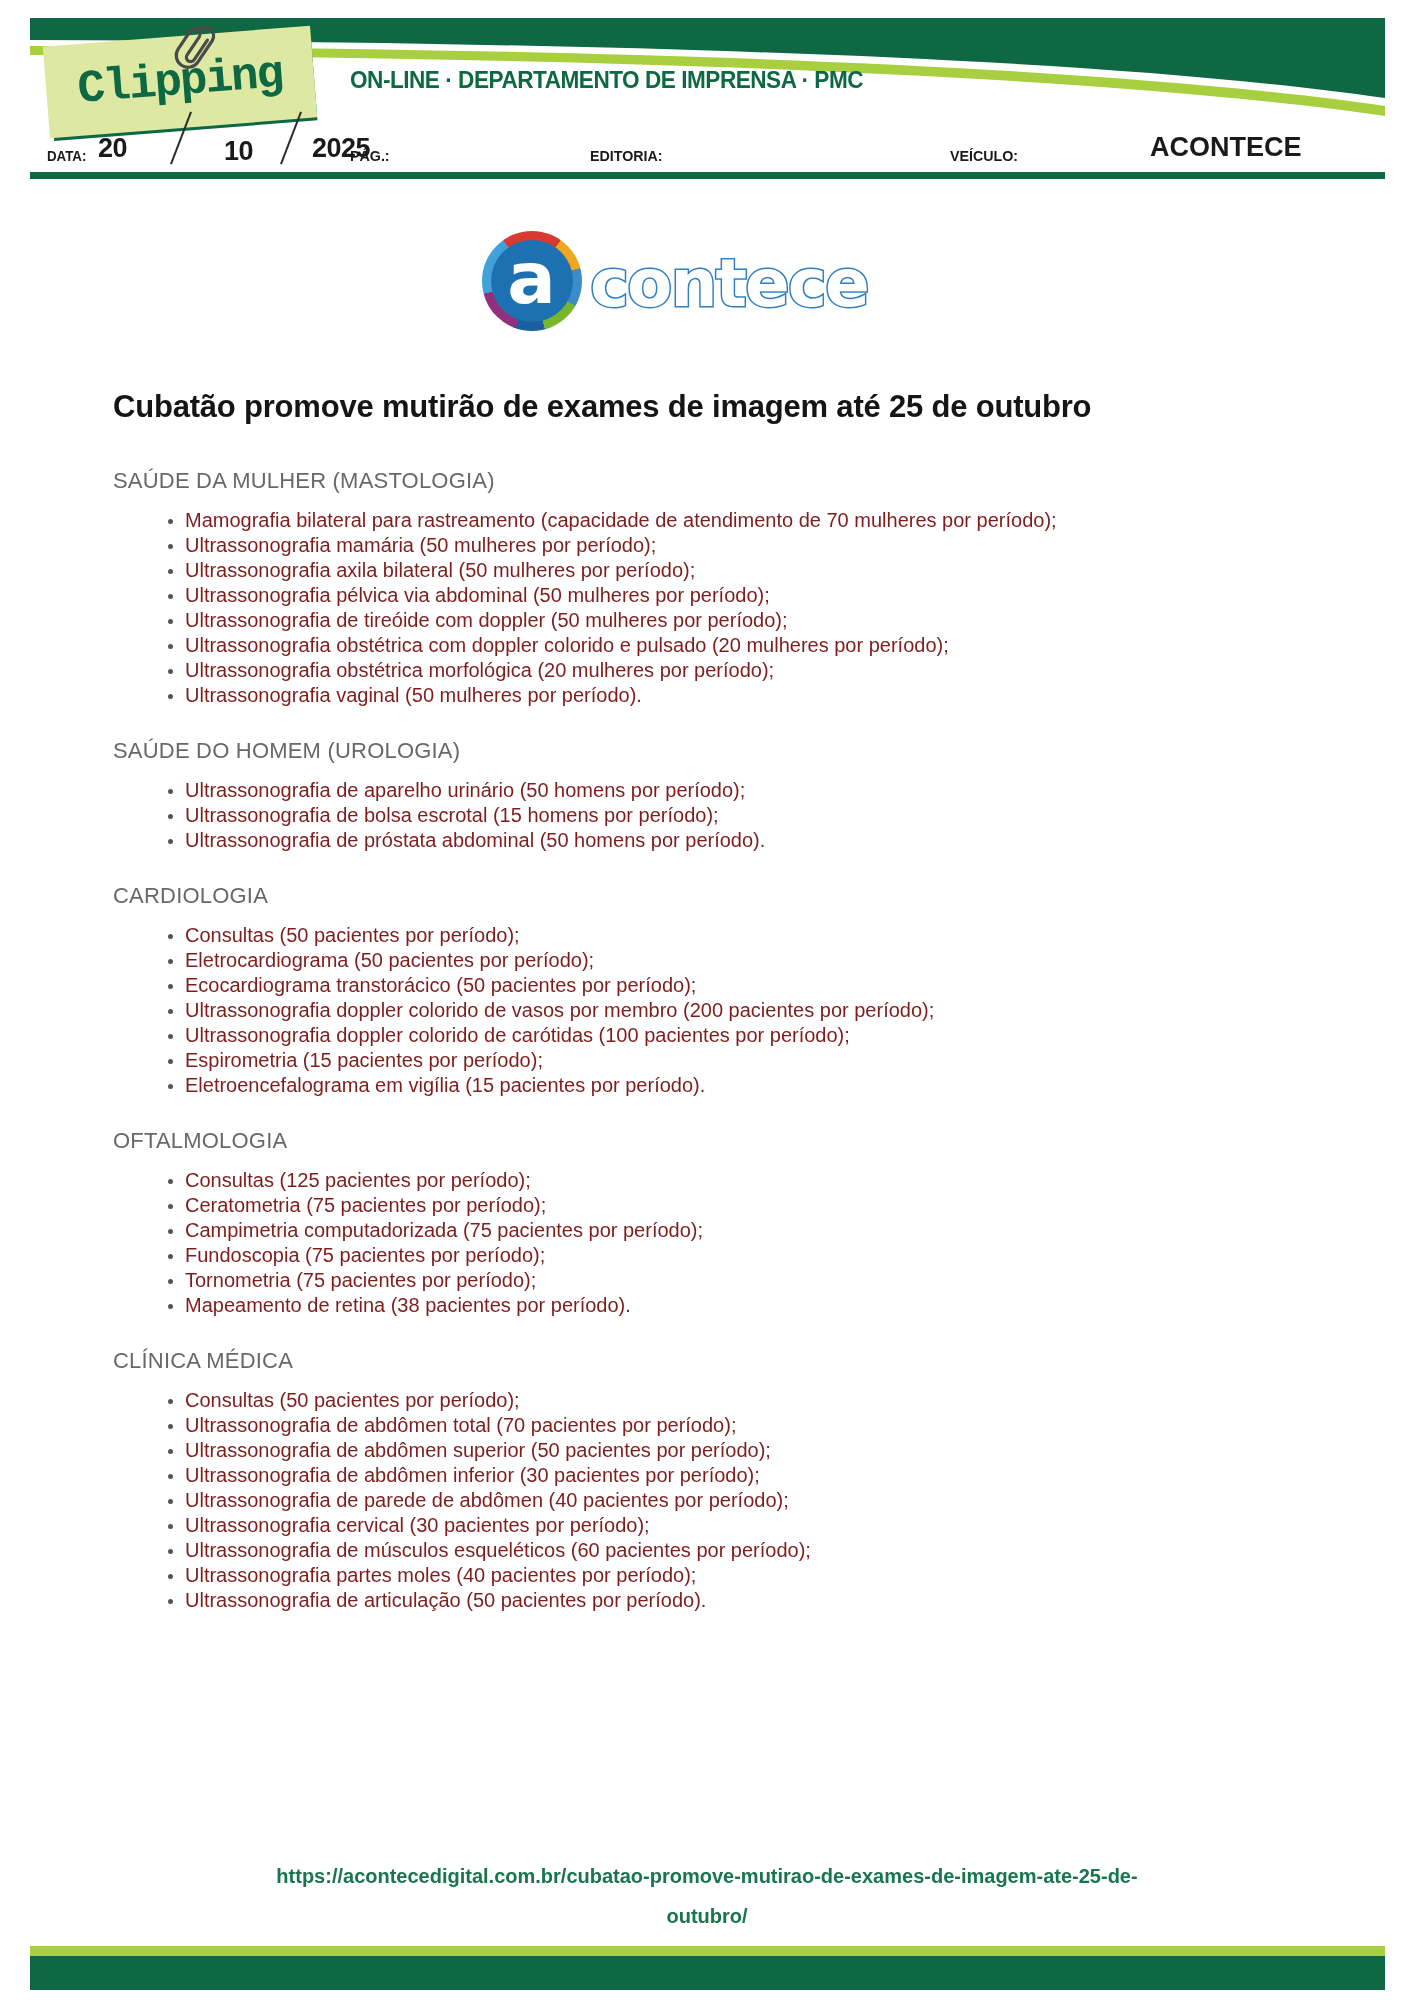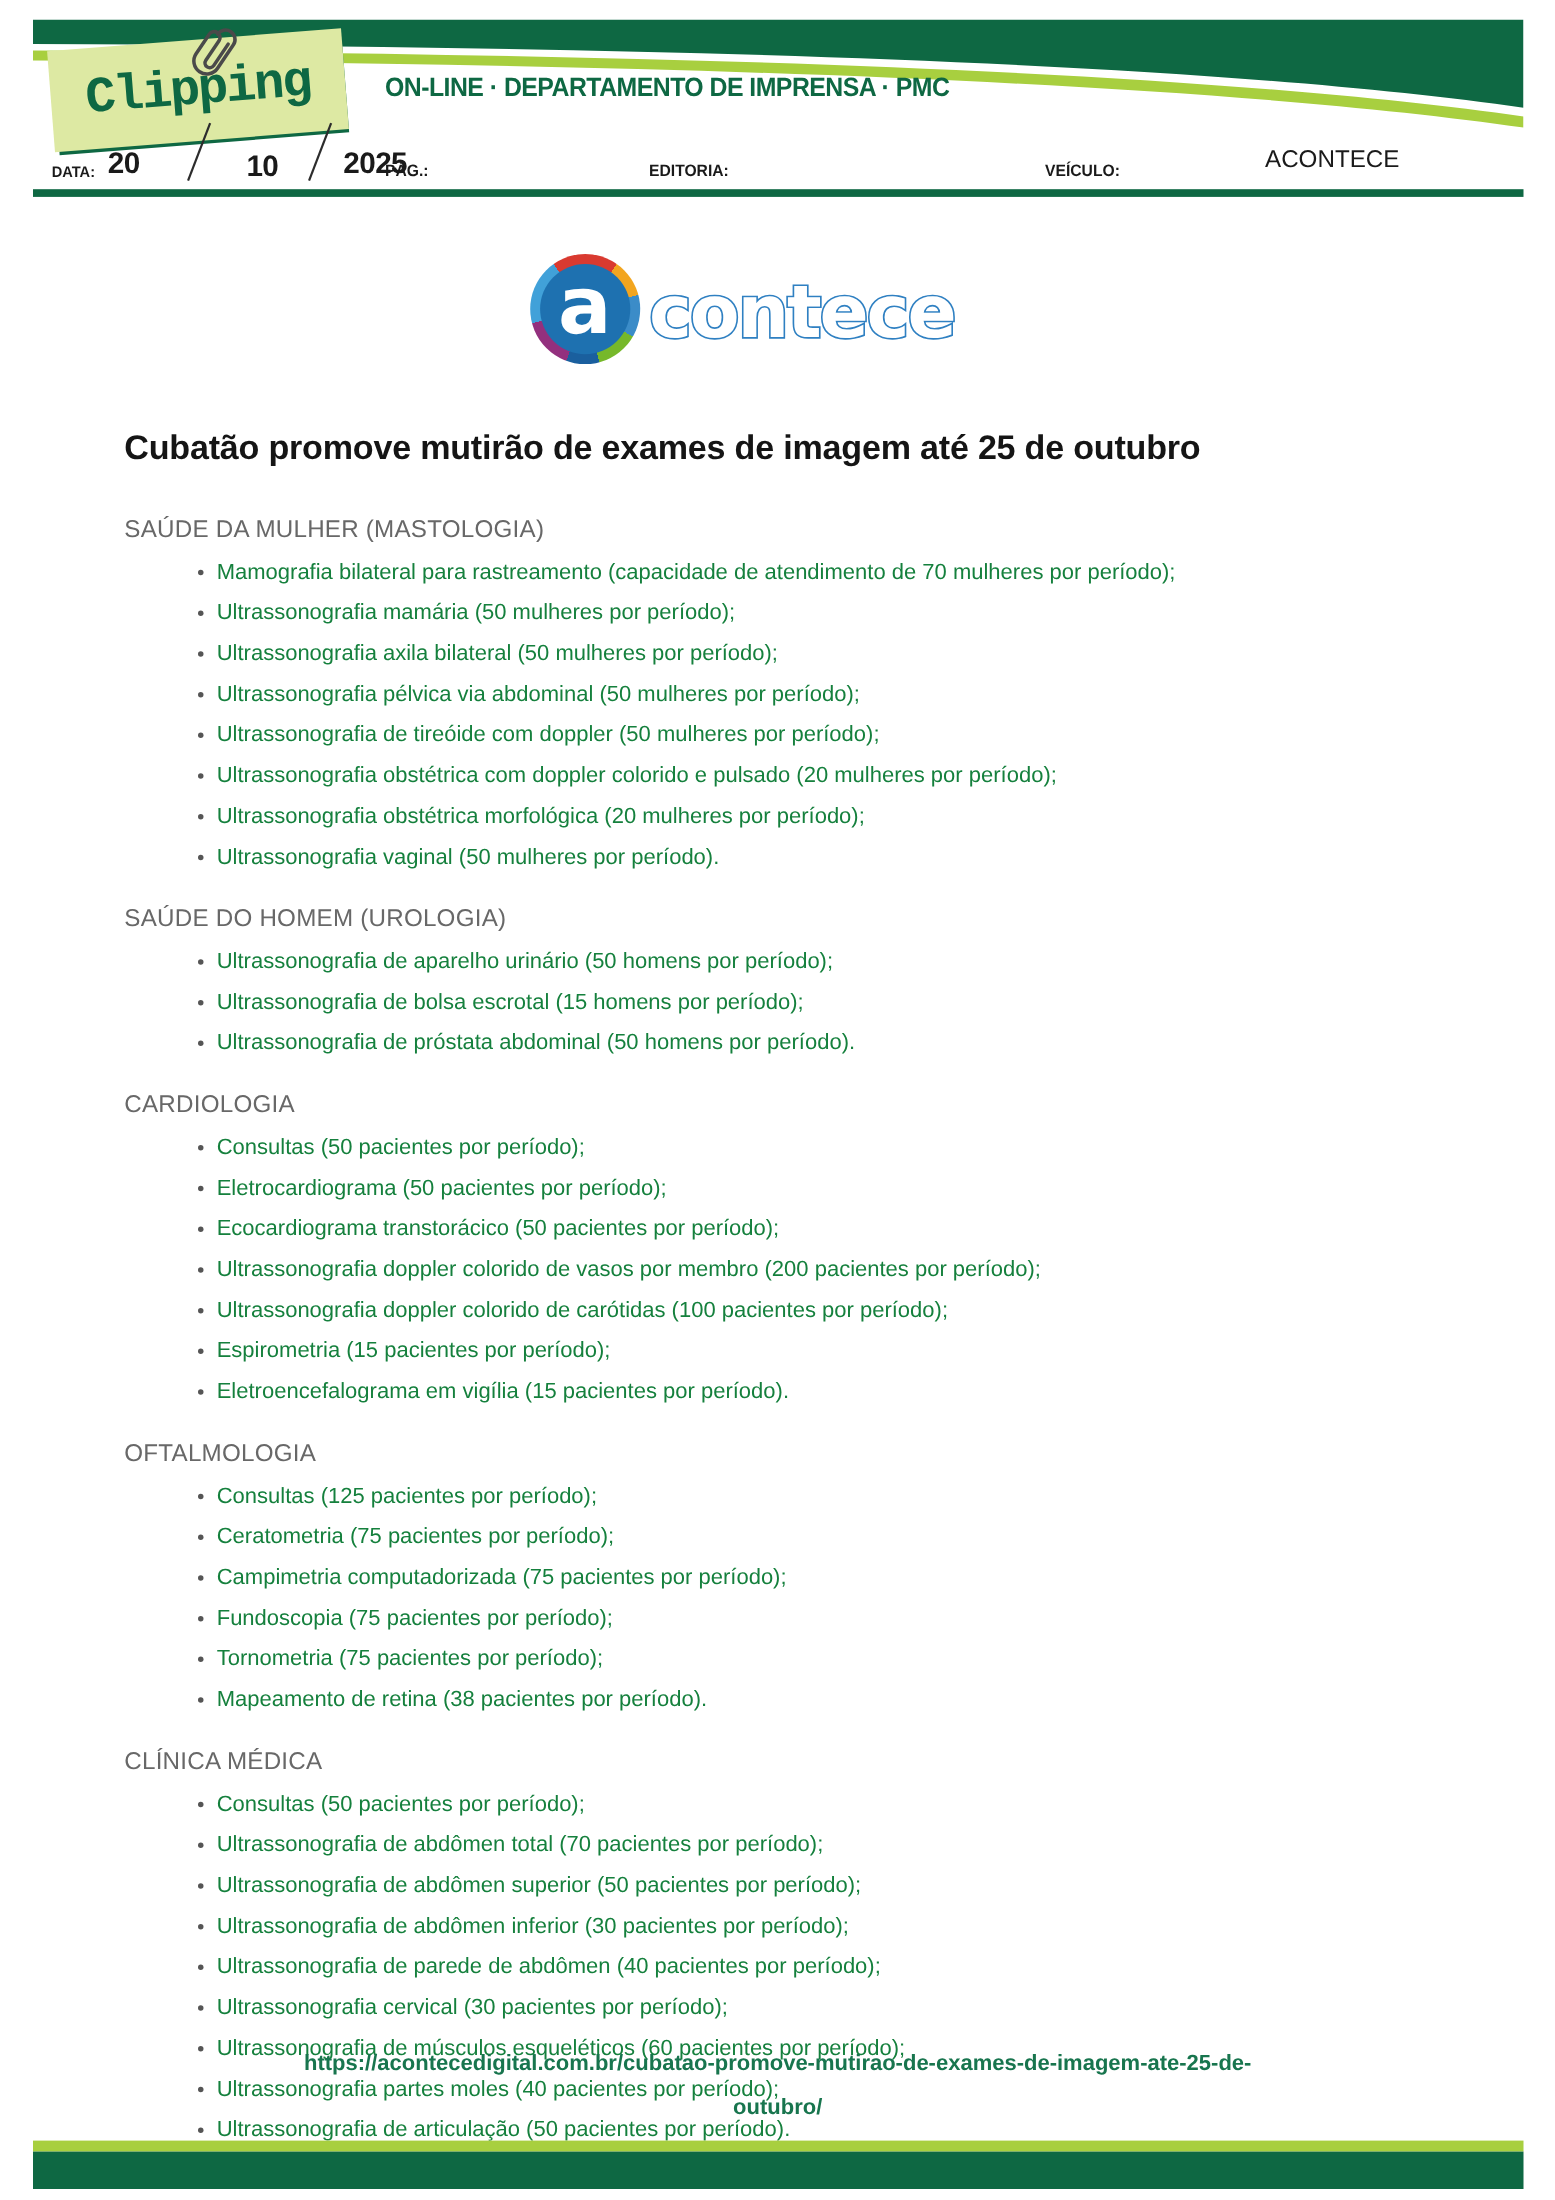--- a/index.html
+++ b/index.html
@@ -33,21 +33,21 @@
     letter-spacing:-0.5px;transform:scaleX(0.94);transform-origin:left center;
     white-space:nowrap;
   }
 
   
   .info-bar{position:absolute;left:0;top:0;width:100%;height:0;}
   .ib{position:absolute;color:#1a1a1a;white-space:nowrap;}
   .ib.small{font-size:14px;font-weight:bold;transform:scaleX(0.95);transform-origin:left;}
   .ib.num{font-size:27px;font-weight:bold;letter-spacing:-0.5px;}
   .slash{position:absolute;width:2px;height:56px;background:#2c2c2c;transform:rotate(21deg);}
-  .ib.veic{font-size:22px;font-weight:normal;letter-spacing:0;}
+  .ib.veic{font-size:27px;font-weight:bold;letter-spacing:0;}
 
   .rule{position:absolute;left:30px;top:172px;width:1355px;height:7px;background:var(--dark-green,#0e6843);}
 
   
   .logo-row{position:absolute;left:0;top:226px;width:100%;display:flex;justify-content:center;align-items:center;gap:6px;}
   .logo-circle{
     width:100px;height:100px;border-radius:50%;position:relative;flex:0 0 auto;
     background:conic-gradient(from 325deg,
       #d93a30 0 70deg, #f2a51f 70deg 110deg, #3b8cc8 110deg 155deg,
       #76b82a 155deg 200deg, #1a5f9e 200deg 235deg, #93307e 235deg 290deg,
@@ -70,21 +70,21 @@
     letter-spacing:-0.2px;
   }
   h2.sec{
     margin:0;font-size:22px;font-weight:400;color:#686868;letter-spacing:0.2px;
   }
   ul.sec-list{
     margin:14px 0 30px 0;max-width:980px;box-sizing:border-box;
     padding-left:72px;list-style:disc;
   }
   ul.sec-list li{
-    font-size:20px;line-height:25px;color:#15803d;margin:12px;padding:0;
+    font-size:20px;line-height:25px;color:#7f1d1d;margin:0;padding:0;
   }
   ul.sec-list li::marker{color:#555;font-size:17px;}
   section:last-child ul.sec-list{margin-bottom:0;}
 
   
   .footer-link-wrap{position:absolute;left:0;top:1856px;width:100%;text-align:center;}
   .footer-link{
     display:inline-block;max-width:930px;
     font-size:20px;font-weight:bold;line-height:40px;
     color:var(--url-green,#18754e);text-decoration:none;

